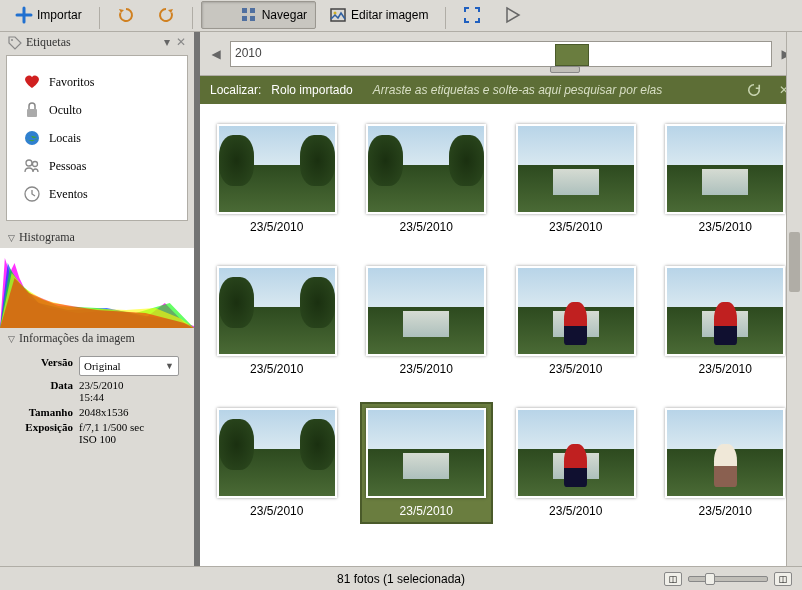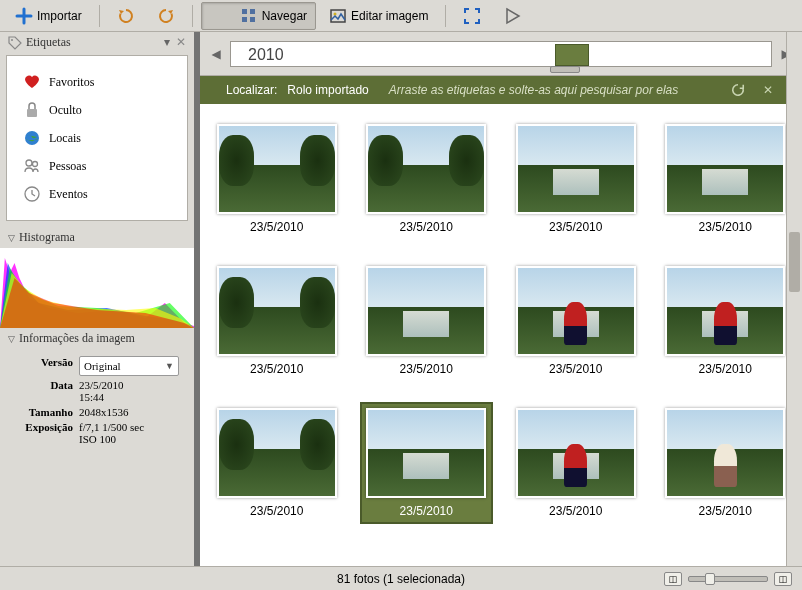--- a/index.html
+++ b/index.html
@@ -1,19 +1,19 @@
 <!DOCTYPE html>
 <html><head>
 <meta charset="utf-8">
 <style>
   * { box-sizing: border-box; margin: 0; padding: 0; }
   body { font-family: sans-serif; font-size: 12px; background: #dcdad5; color: #000; width: 802px; height: 590px; overflow: hidden; position: relative; }
   
   
-  .toolbar { height: 32px; background: #dcdad5; border-bottom: 1px solid #b0ada6; display: flex; align-items: center; padding: 2px 6px; gap: 4px; }
+  .toolbar { height: 32px; background: #dcdad5; border-bottom: 1px solid #b0ada6; display: flex; align-items: flex-end; padding: 2px 6px; gap: 4px; }
   .toolbar-btn { display: flex; align-items: center; gap: 4px; padding: 4px 8px; border: 1px solid transparent; border-radius: 2px; cursor: pointer; }
   .toolbar-btn.active { background: #c8c6c0; border: 1px solid #9a9790; box-shadow: inset 1px 1px 2px rgba(0,0,0,0.15); padding-left: 38px; }
   .toolbar-sep { width: 1px; height: 22px; background: #b0ada6; margin: 0 4px; }
   .icon-svg { width: 18px; height: 18px; display: inline-block; }
   
   
   .main { display: flex; height: calc(100% - 32px - 24px); }
   .sidebar { width: 200px; background: #dcdad5; border-right: 6px solid #737373; display: flex; flex-direction: column; overflow: hidden; font-family: Liberation Serif, serif; }
   .content { flex: 1; display: flex; flex-direction: column; background: #dcdad5; position: relative; }
   
@@ -30,27 +30,27 @@
   
   .info-grid { padding: 4px 8px; font-size: 11px; }
   .info-row { display: flex; margin: 3px 0; }
   .info-label { width: 65px; text-align: right; font-weight: bold; margin-right: 6px; }
   .info-value { flex: 1; }
   .version-select { display: flex; align-items: center; border: 1px solid #999; background: #fff; border-radius: 2px; padding: 1px 4px; width: 100px; height: 20px; justify-content: space-between; cursor: pointer; }
   
   
   .timeline { height: 44px; border-bottom: 1px solid #b0ada6; display: flex; align-items: center; padding: 4px 8px; gap: 6px; position: relative; }
   .timeline-track { flex: 1; height: 26px; background: #fff; border: 1px solid #9a9790; position: relative; display: flex; align-items: center; }
-  .timeline-year { position: absolute; left: 17px; top: 4px; font-size: 16px; color: #444; }
+  .timeline-year { position: absolute; left: 4px; top: 4px; font-size: 12px; color: #444; }
   .timeline-bar { position: absolute; bottom: 0; width: 34px; height: 22px; background: #6a7d3f; border: 1px solid #4a5a2a; }
   .timeline-arrow { width: 16px; height: 16px; cursor: pointer; display: flex; align-items: center; justify-content: center; color: #666; }
   .timeline-scrubber { position: absolute; bottom: -7px; left: 59%; width: 30px; height: 7px; background: #c0beb8; border: 1px solid #888; border-radius: 2px; cursor: grab; }
   
   
-  .searchbar { height: 28px; background: #5d6e36; color: #fff; display: flex; align-items: center; padding: 0 26px; gap: 10px; font-size: 12px; }
+  .searchbar { height: 28px; background: #5d6e36; color: #fff; display: flex; align-items: center; padding: 0 10px; gap: 10px; font-size: 12px; }
   .searchbar .hint { font-style: italic; color: #d8dfc5; margin-left: 10px; }
   .searchbar .refresh, .searchbar .close { margin-left: 4px; cursor: pointer; width: 16px; height: 16px; display: flex; align-items: center; justify-content: center; }
   .searchbar .refresh { margin-left: auto; }
   
   
   .thumb-area { flex: 1; background: #fff; overflow-y: auto; padding: 14px 10px; position: relative; }
   .thumb-grid { display: grid; grid-template-columns: repeat(4, 1fr); gap: 20px 16px; }
   .thumb { display: flex; flex-direction: column; align-items: center; gap: 6px; cursor: pointer; padding: 4px; border: 2px solid transparent; }
   .thumb.selected { background: #6a7d3f; border: 2px solid #4a5a2a; }
   .thumb.selected .thumb-date { color: #fff; }

